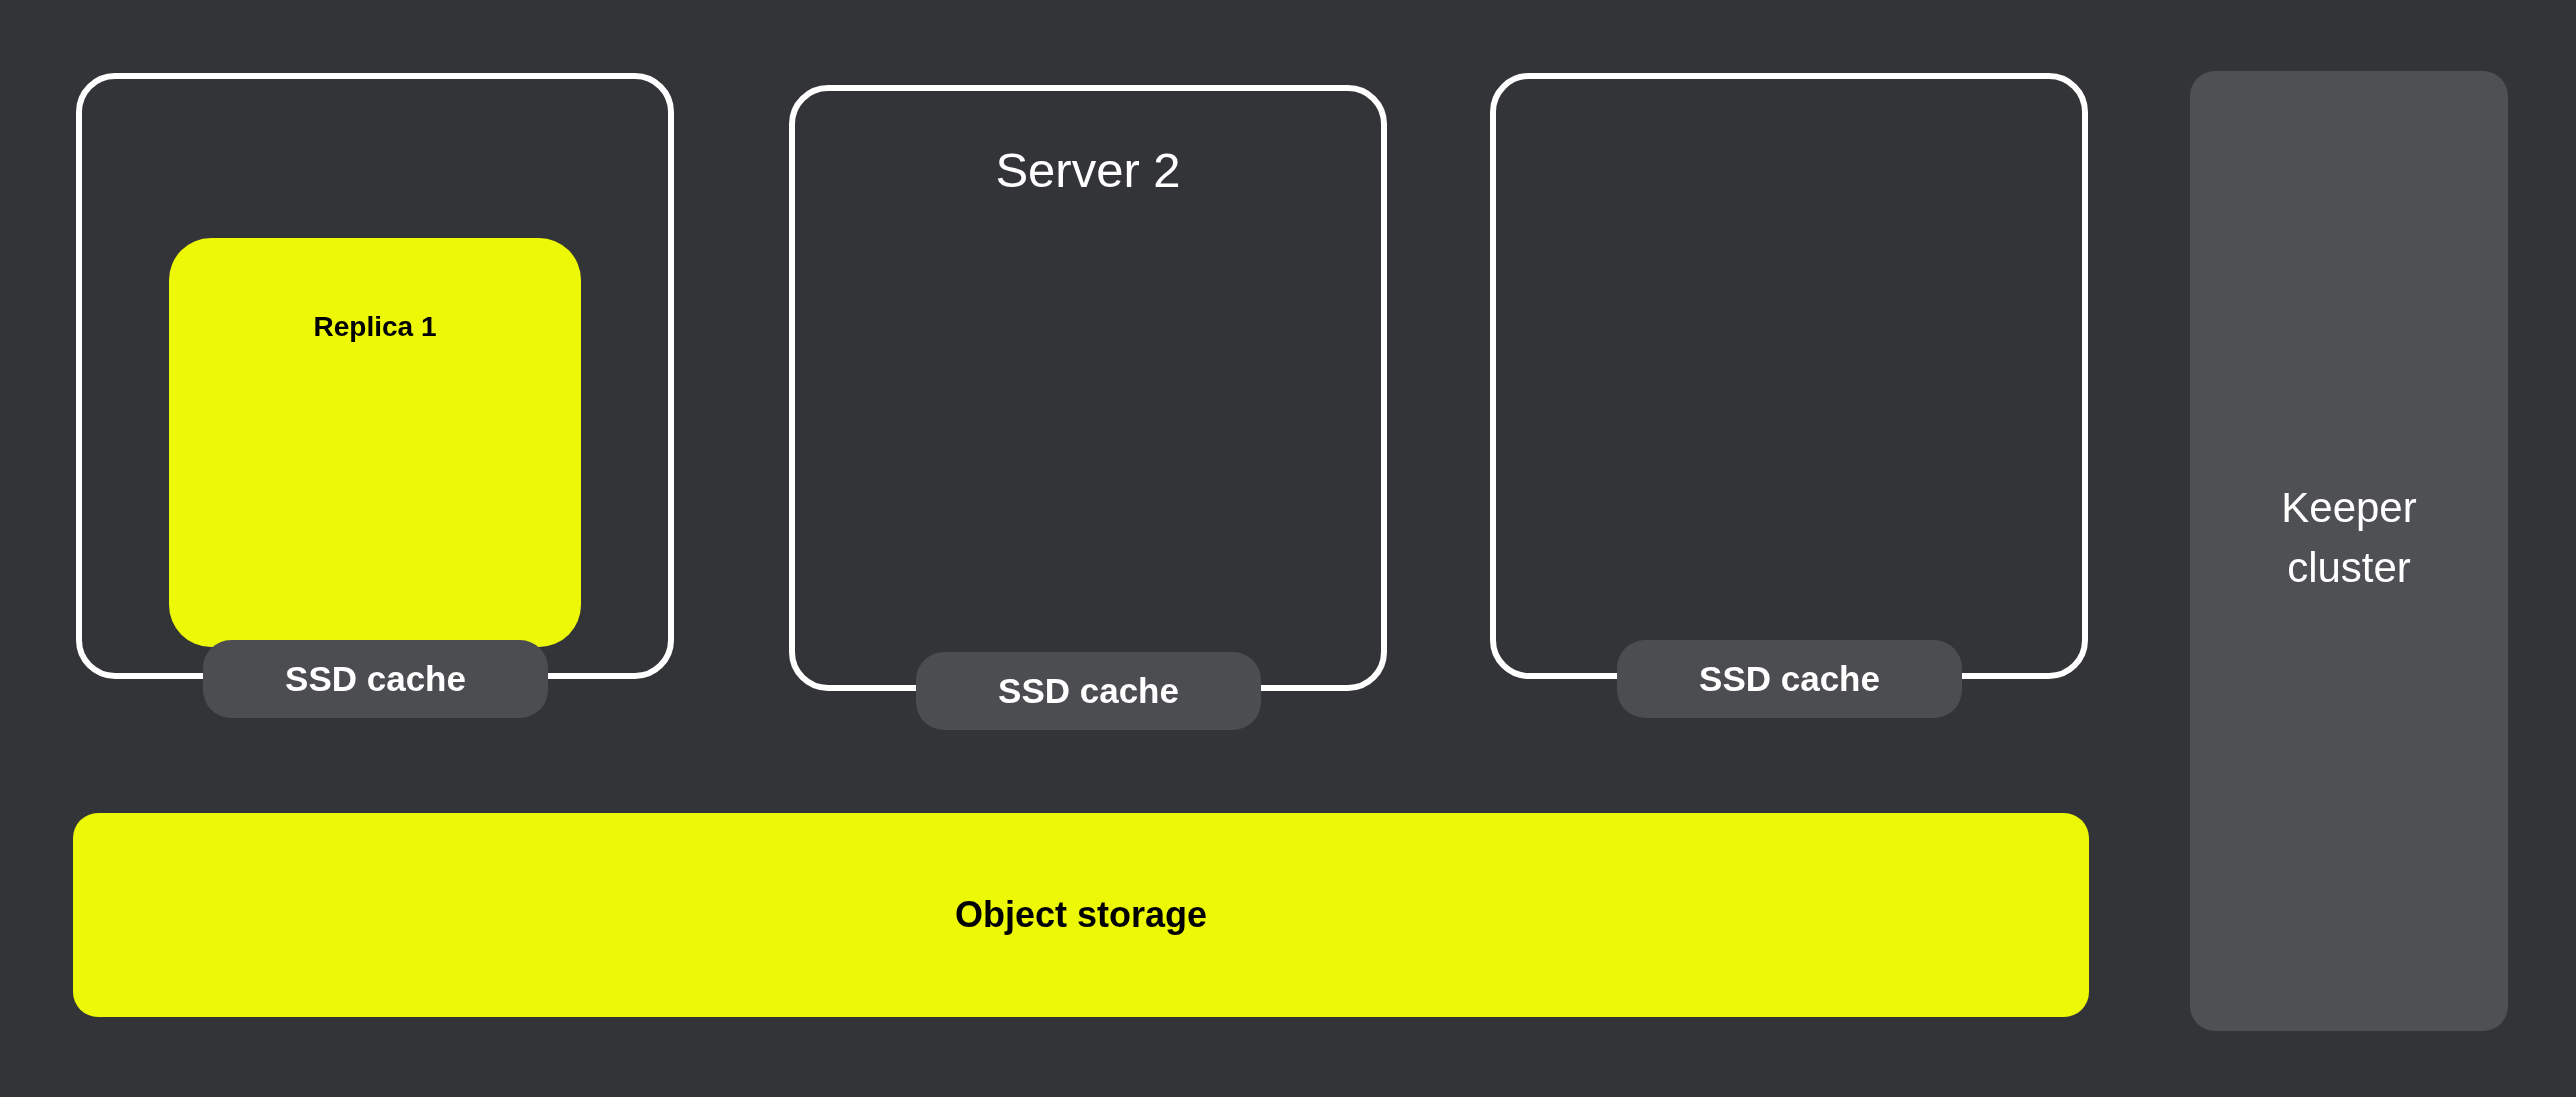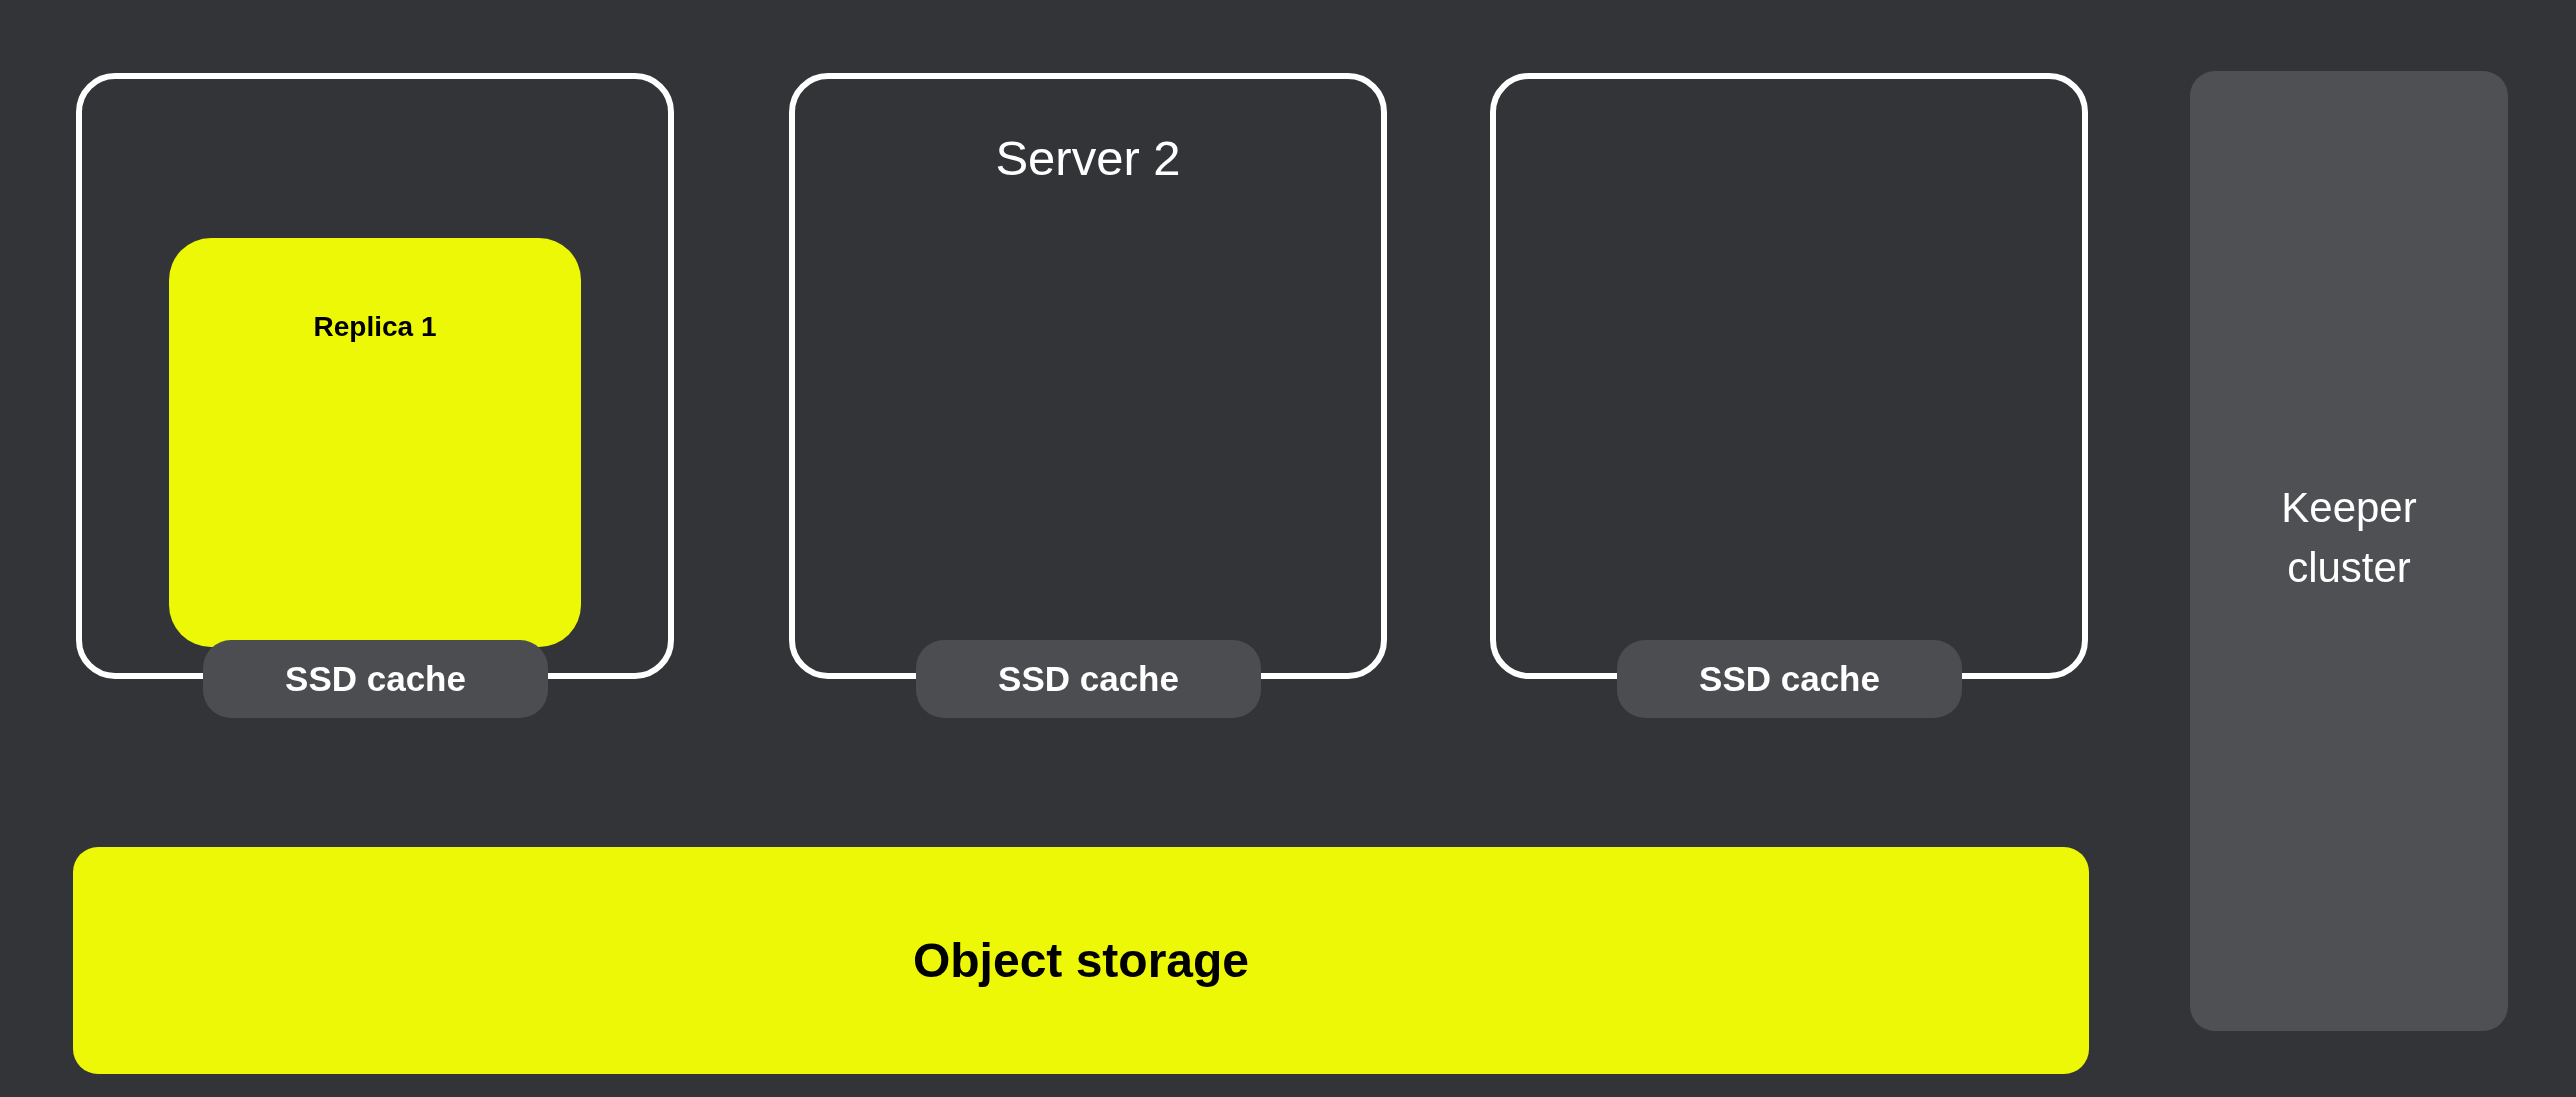--- a/index.html
+++ b/index.html
@@ -25,21 +25,21 @@
   }
 
   
   .server {
     position: absolute;
     top: 73px;
     width: 598px;
     height: 606px;
   }
   .server.s1 { left: 76px; }
-  .server.s2 { left: 789px; }
+  .server.s2 { left: 789px; margin-top: 12px; }
   .server.s3 { left: 1490px; }
 
   .server-outline {
     position: absolute;
     inset: 0;
     border: 6.2px solid var(--border_white);
     border-radius: 39px;
     z-index: 1;
   }
   .server-label {
@@ -91,29 +91,29 @@
     justify-content: center;
     font-size: 35px;
     font-weight: 700;
     color: var(--text_light);
   }
 
   
   .object-storage {
     position: absolute;
     left: 73px;
-    top: 847px;
+    top: 813px;
     width: 2016px;
-    height: 227px;
+    height: 204px;
     background: var(--accent_yellow);
     border-radius: 25px;
     display: flex;
     align-items: center;
     justify-content: center;
-    font-size: 48px;
+    font-size: 36px;
     font-weight: 700;
     color: var(--text_dark);
   }
 
   
   .keeper {
     position: absolute;
     left: 2190px;
     top: 71px;
     width: 318px;

